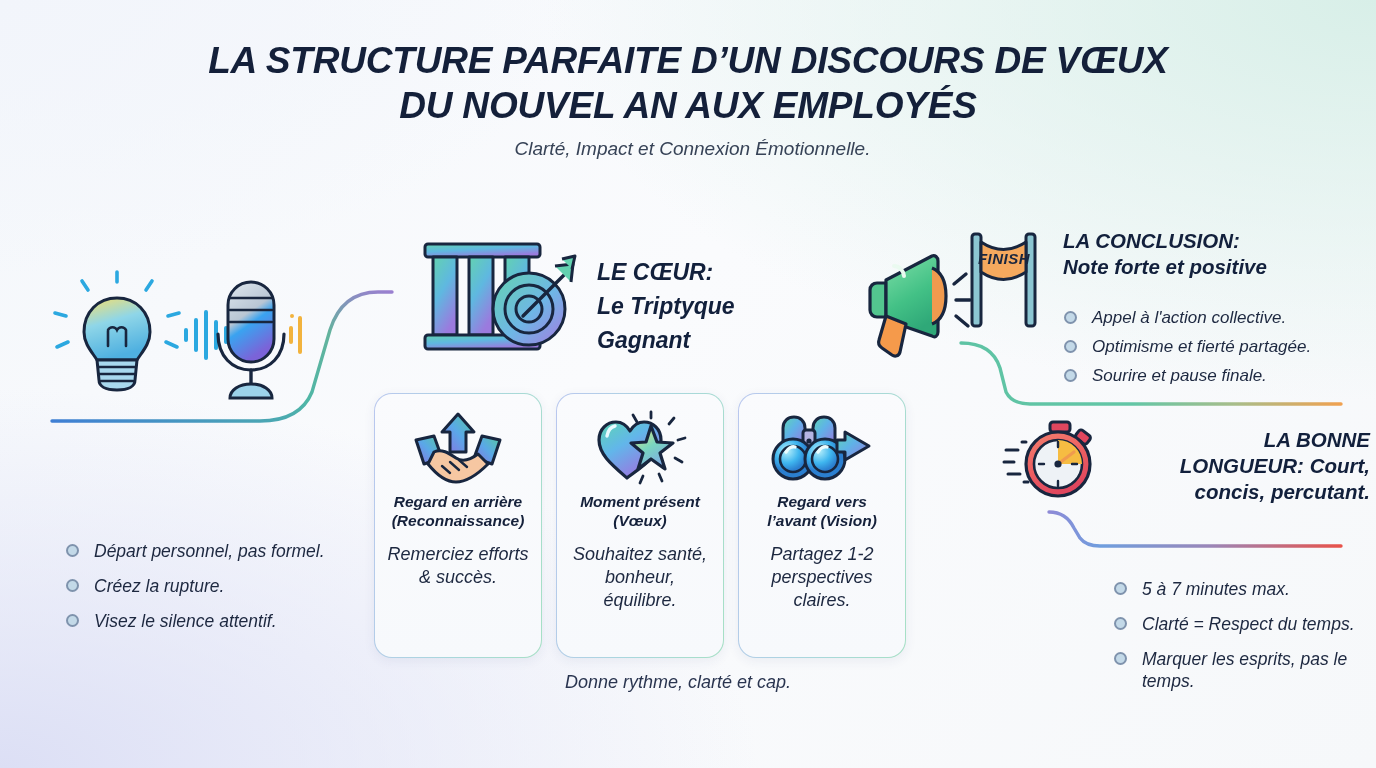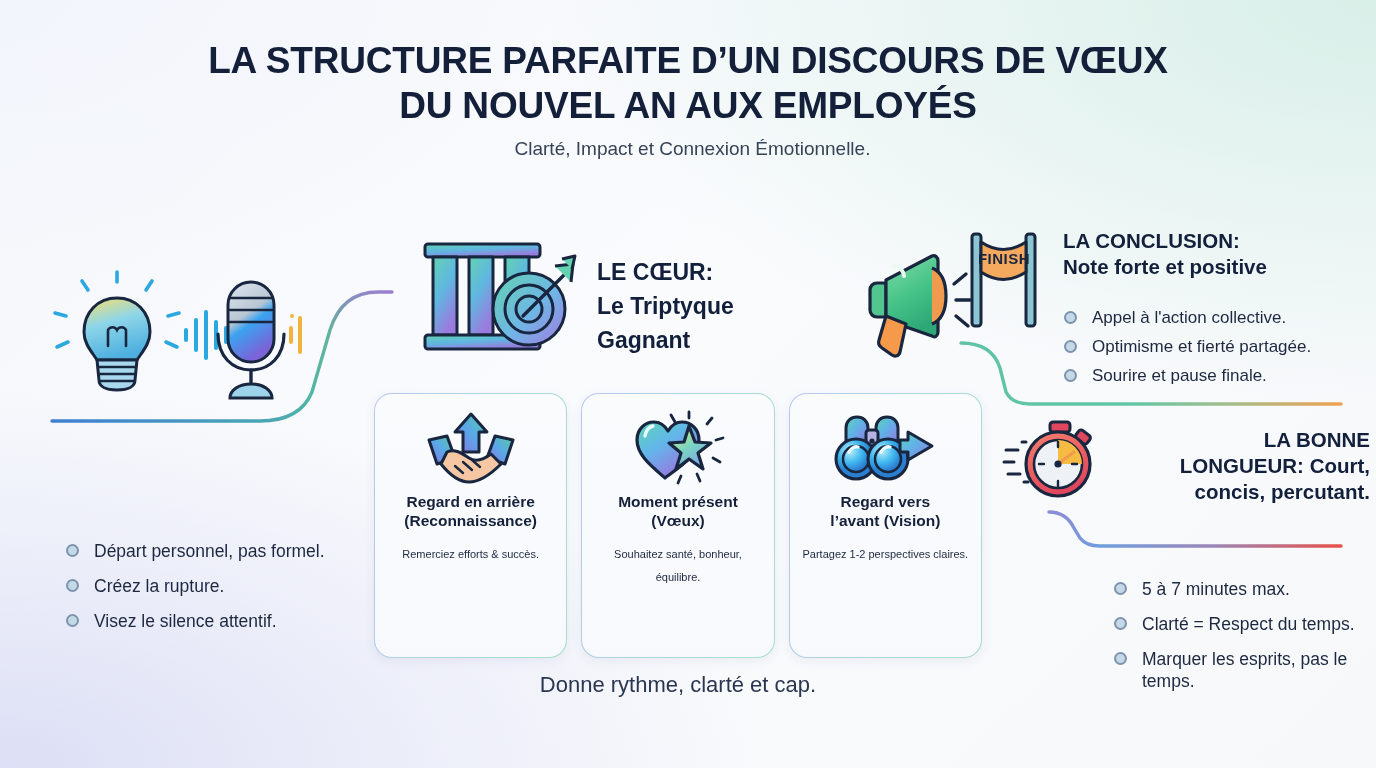--- a/index.html
+++ b/index.html
@@ -10,20 +10,21 @@
     position:relative;
     background:#f7f9fc;
   }
   #stage{
     position:absolute;inset:0;width:1376px;height:768px;overflow:hidden;
     background:
       radial-gradient(110% 95% at 100% 0%, #d8efe8 0%, rgba(216,239,232,0) 55%),
       radial-gradient(95% 85% at 0% 100%, #dcdff5 0%, rgba(220,223,245,0) 58%),
       radial-gradient(70% 60% at 0% 0%, #f2f5fb 0%, rgba(242,245,251,0) 60%),
       linear-gradient(135deg,#f4f7fb 0%,#fafbfd 45%,#f6f8fa 100%);
+    font-style: italic;
   }
 
   
   .title{
     position:absolute;left:0;right:0;top:38px;text-align:center;
     font-size:37px;line-height:45px;font-weight:bold;letter-spacing:-0.2px;
     color:#14203a;
   }
   .subtitle{
     position:absolute;left:0;right:0;top:138px;text-align:center;
@@ -45,36 +46,36 @@
 
   
   #accroche-icons{left:42px;top:272px;width:260px;height:130px;}
   #accroche-head{left:50px;top:442px;width:300px;font-size:21px;line-height:26px;}
   #accroche-list{left:50px;top:524px;width:260px;}
 
   
   #coeur-icon{left:415px;top:232px;width:185px;height:135px;}
   #coeur-head{left:597px;top:255px;width:230px;font-size:23px;line-height:34px;}
 
-  .cards{position:absolute;left:374px;top:393px;width:608px;height:265px;
+  .cards{position:absolute;left:374px;top:393px;width:532px;height:265px;
          display:flex;gap:14px;}
   .card{
     flex:1 1 0;border-radius:18px;background:#fafbfd;
     border:1.6px solid transparent;
     background-image:linear-gradient(#fafbfd,#f7f9fc),
                      linear-gradient(100deg,#b9c7ef 0%,#a9d7dd 55%,#a6e0c5 100%);
     background-origin:border-box;background-clip:padding-box,border-box;
     box-shadow:0 3px 12px rgba(40,60,110,.07);
     display:flex;flex-direction:column;align-items:center;
     padding:14px 10px 10px;box-sizing:border-box;text-align:center;
   }
   .card .cicon{height:82px;display:flex;align-items:center;justify-content:center;}
   .card .ctitle{font-size:15.5px;line-height:19px;font-weight:bold;color:#15213b;margin-top:2px;}
-  .card .cbody{font-size:11px;line-height:23px;color:#1d2840;margin-top:13px;}
-  #cards-caption{left:374px;top:672px;width:608px;text-align:center;font-size:22px;color:#2a3550;}
+  .card .cbody{font-size:18px;line-height:23px;color:#1d2840;margin-top:13px;}
+  #cards-caption{left:374px;top:672px;width:608px;text-align:center;font-size:18px;color:#2a3550;}
 
   
   #conclusion-icon{left:848px;top:228px;width:185px;height:130px;}
   #conclusion-head{left:1063px;top:228px;width:300px;font-size:20.5px;line-height:26px;}
   #conclusion-list{left:1048px;top:291px;width:320px;}
   #conclusion-list li{margin-bottom:7px;font-size:17px;}
 
   
   #longueur-icon{left:1004px;top:420px;width:92px;height:80px;}
   #longueur-head{left:1100px;top:427px;width:270px;font-size:20.5px;line-height:26px;text-align:right;}

